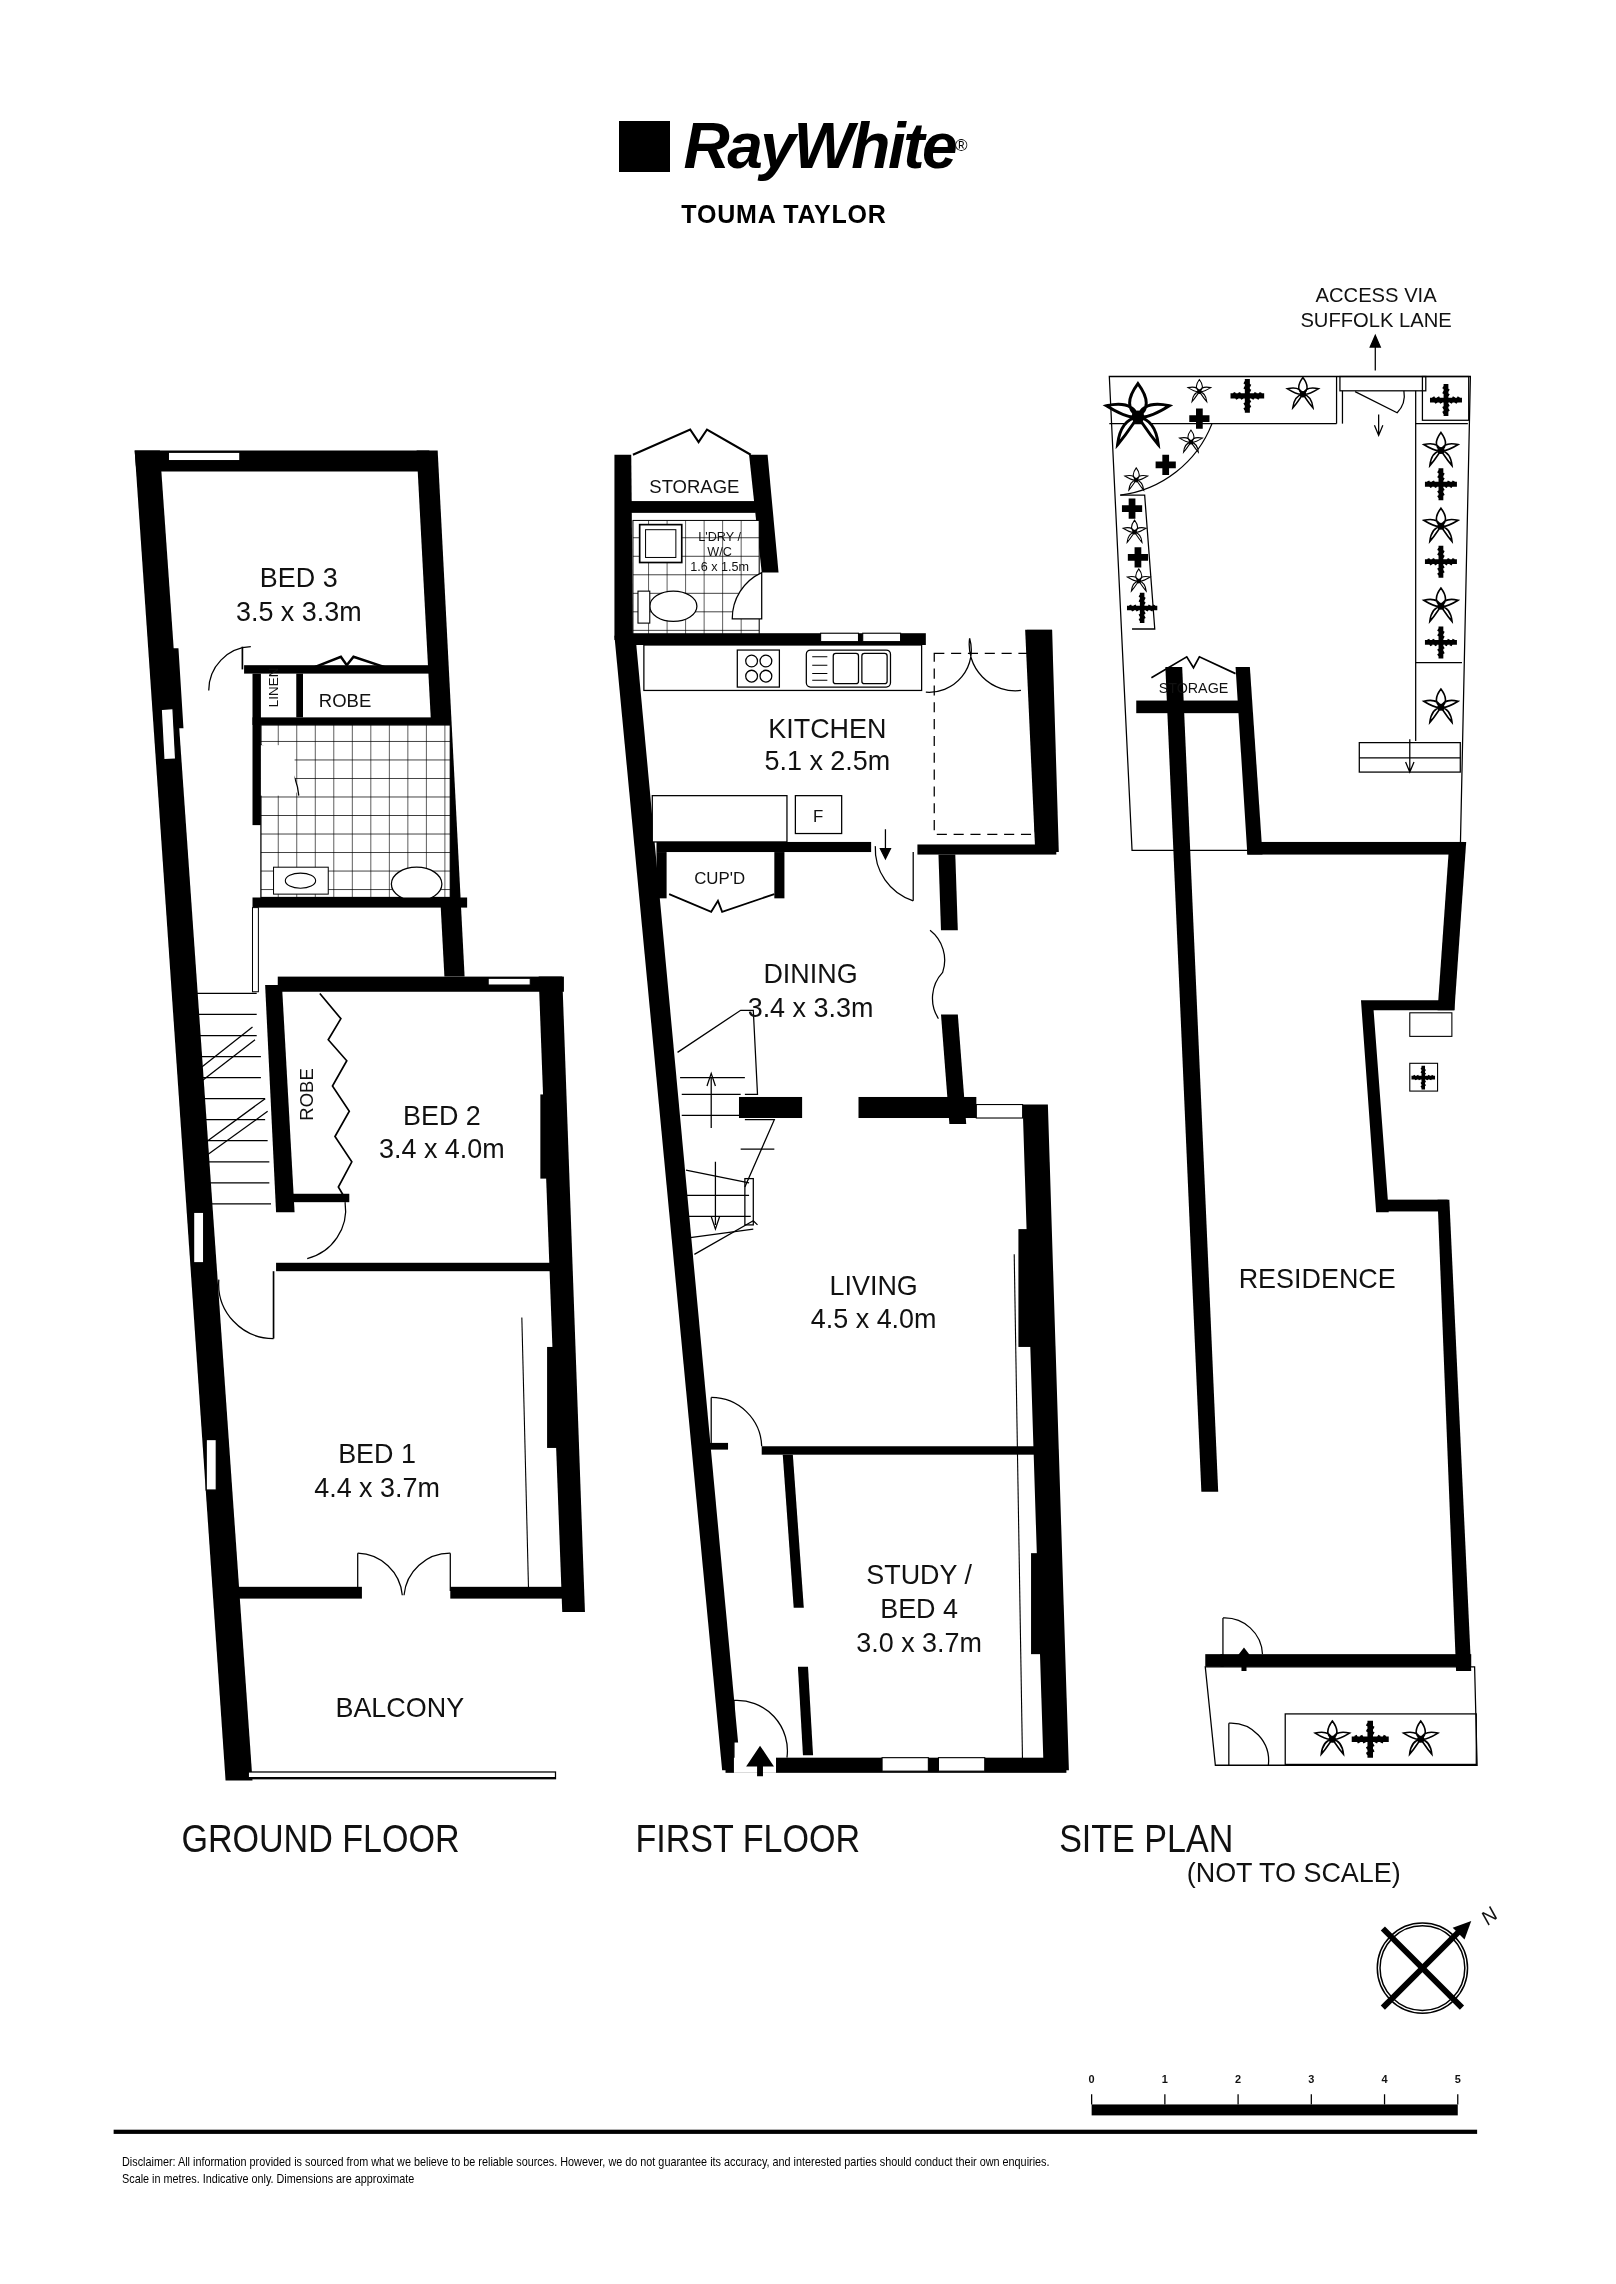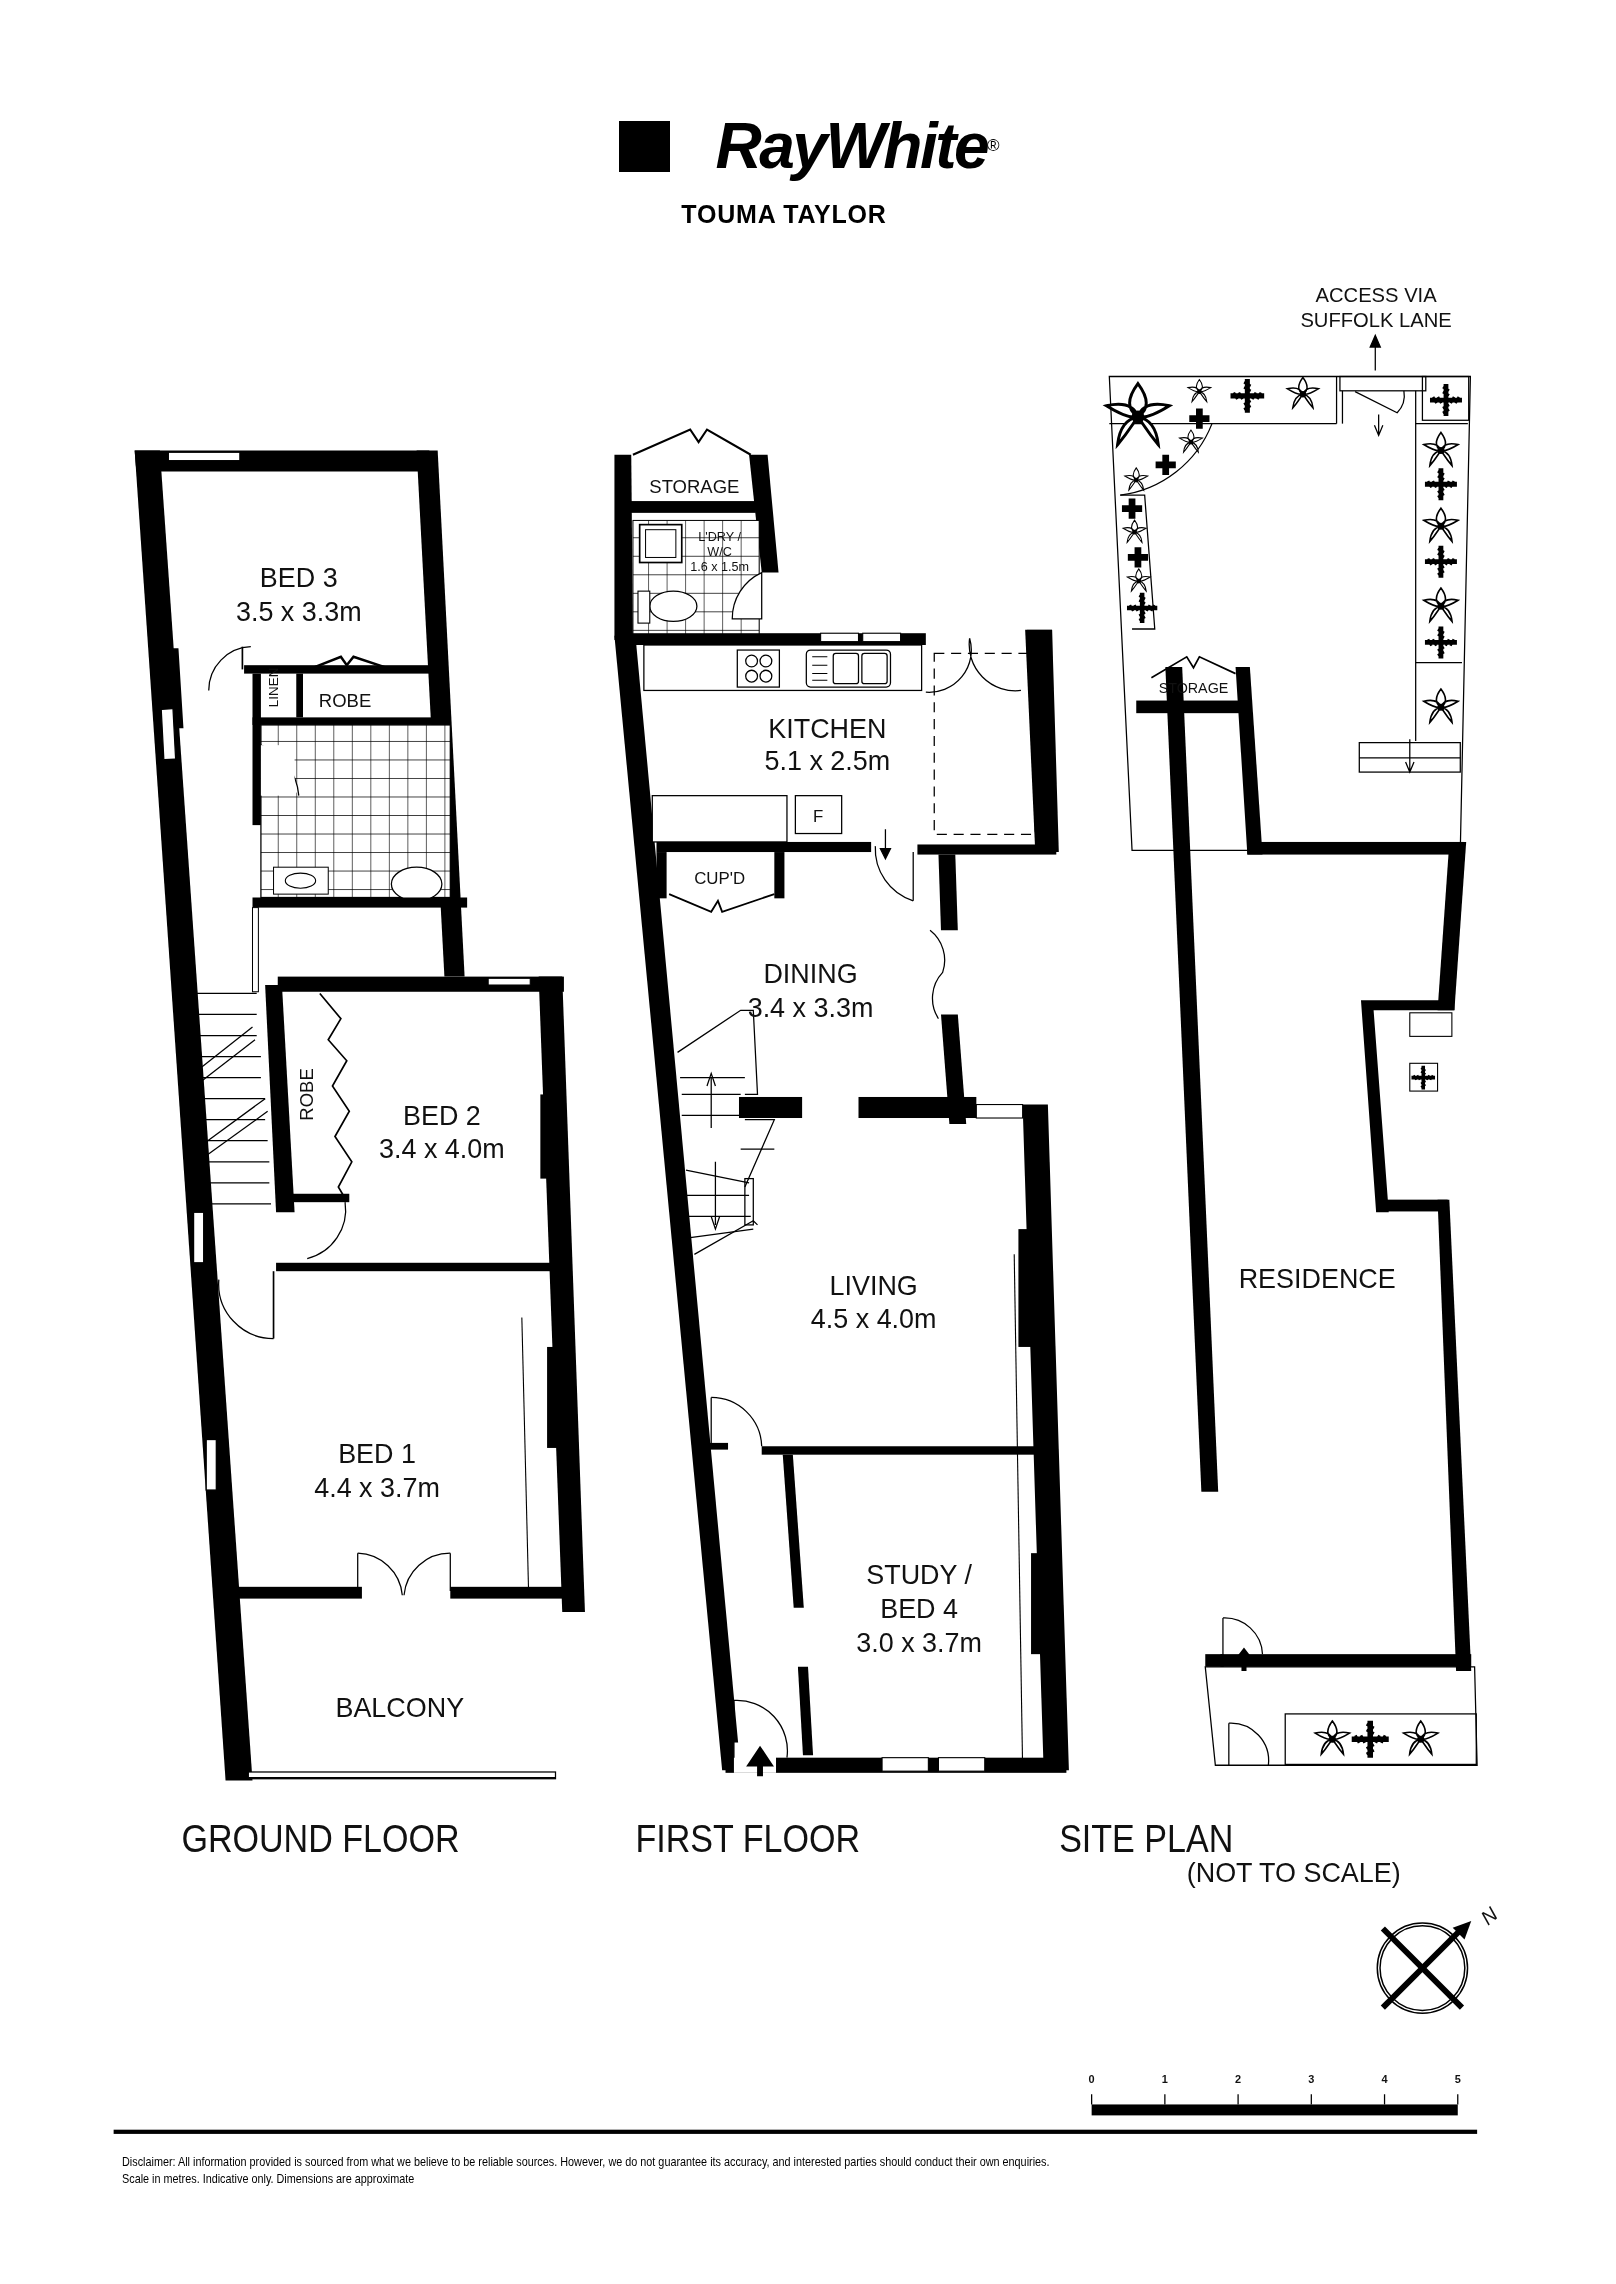--- a/index.html
+++ b/index.html
@@ -2,21 +2,21 @@
 <html style="font-size:13.5px"><head>
 <meta charset="utf-8">
 <style>
   html, body { margin: 0; padding: 0; background: #ffffff; }
   body { width: 1616px; height: 2284px; position: relative; overflow: hidden;
          font-family: "Liberation Sans", sans-serif; color: #000; }
   .abs { position: absolute; }
   .logo { left: 619px; top: 114px; display: flex; align-items: center; }
   .logo-square { width: 51px; height: 51px; background: #000; margin-right: 13.5px; }
   .logo-text { font-family: "Liberation Sans", sans-serif; font-weight: 700; font-style: italic;
-               font-size: 64px; letter-spacing: -2.5px; line-height: 1; margin-left: 32px; }
+               font-size: 64px; letter-spacing: -2.5px; line-height: 1; }
   .logo-dot { font-size: 17px; vertical-align: bottom; }
   .office { left: 0; width: 1568px; top: 200px; text-align: center; font-weight: 700;
             font-size: 25px; letter-spacing: 0.8px; }
   svg.plan { position: absolute; left: 0; top: 0; }
   .plan text { font-family: "Liberation Sans", sans-serif; fill: #111; }
   .floor-title { font-size: 46px; transform: scaleX(0.88); transform-origin: left; }
   .disclaimer { left: 122px; top: 2154px; font-size: 12.6px; line-height: 17px;
                 transform: scaleX(0.86); transform-origin: left top; white-space: nowrap; }
 </style>
 </head>

